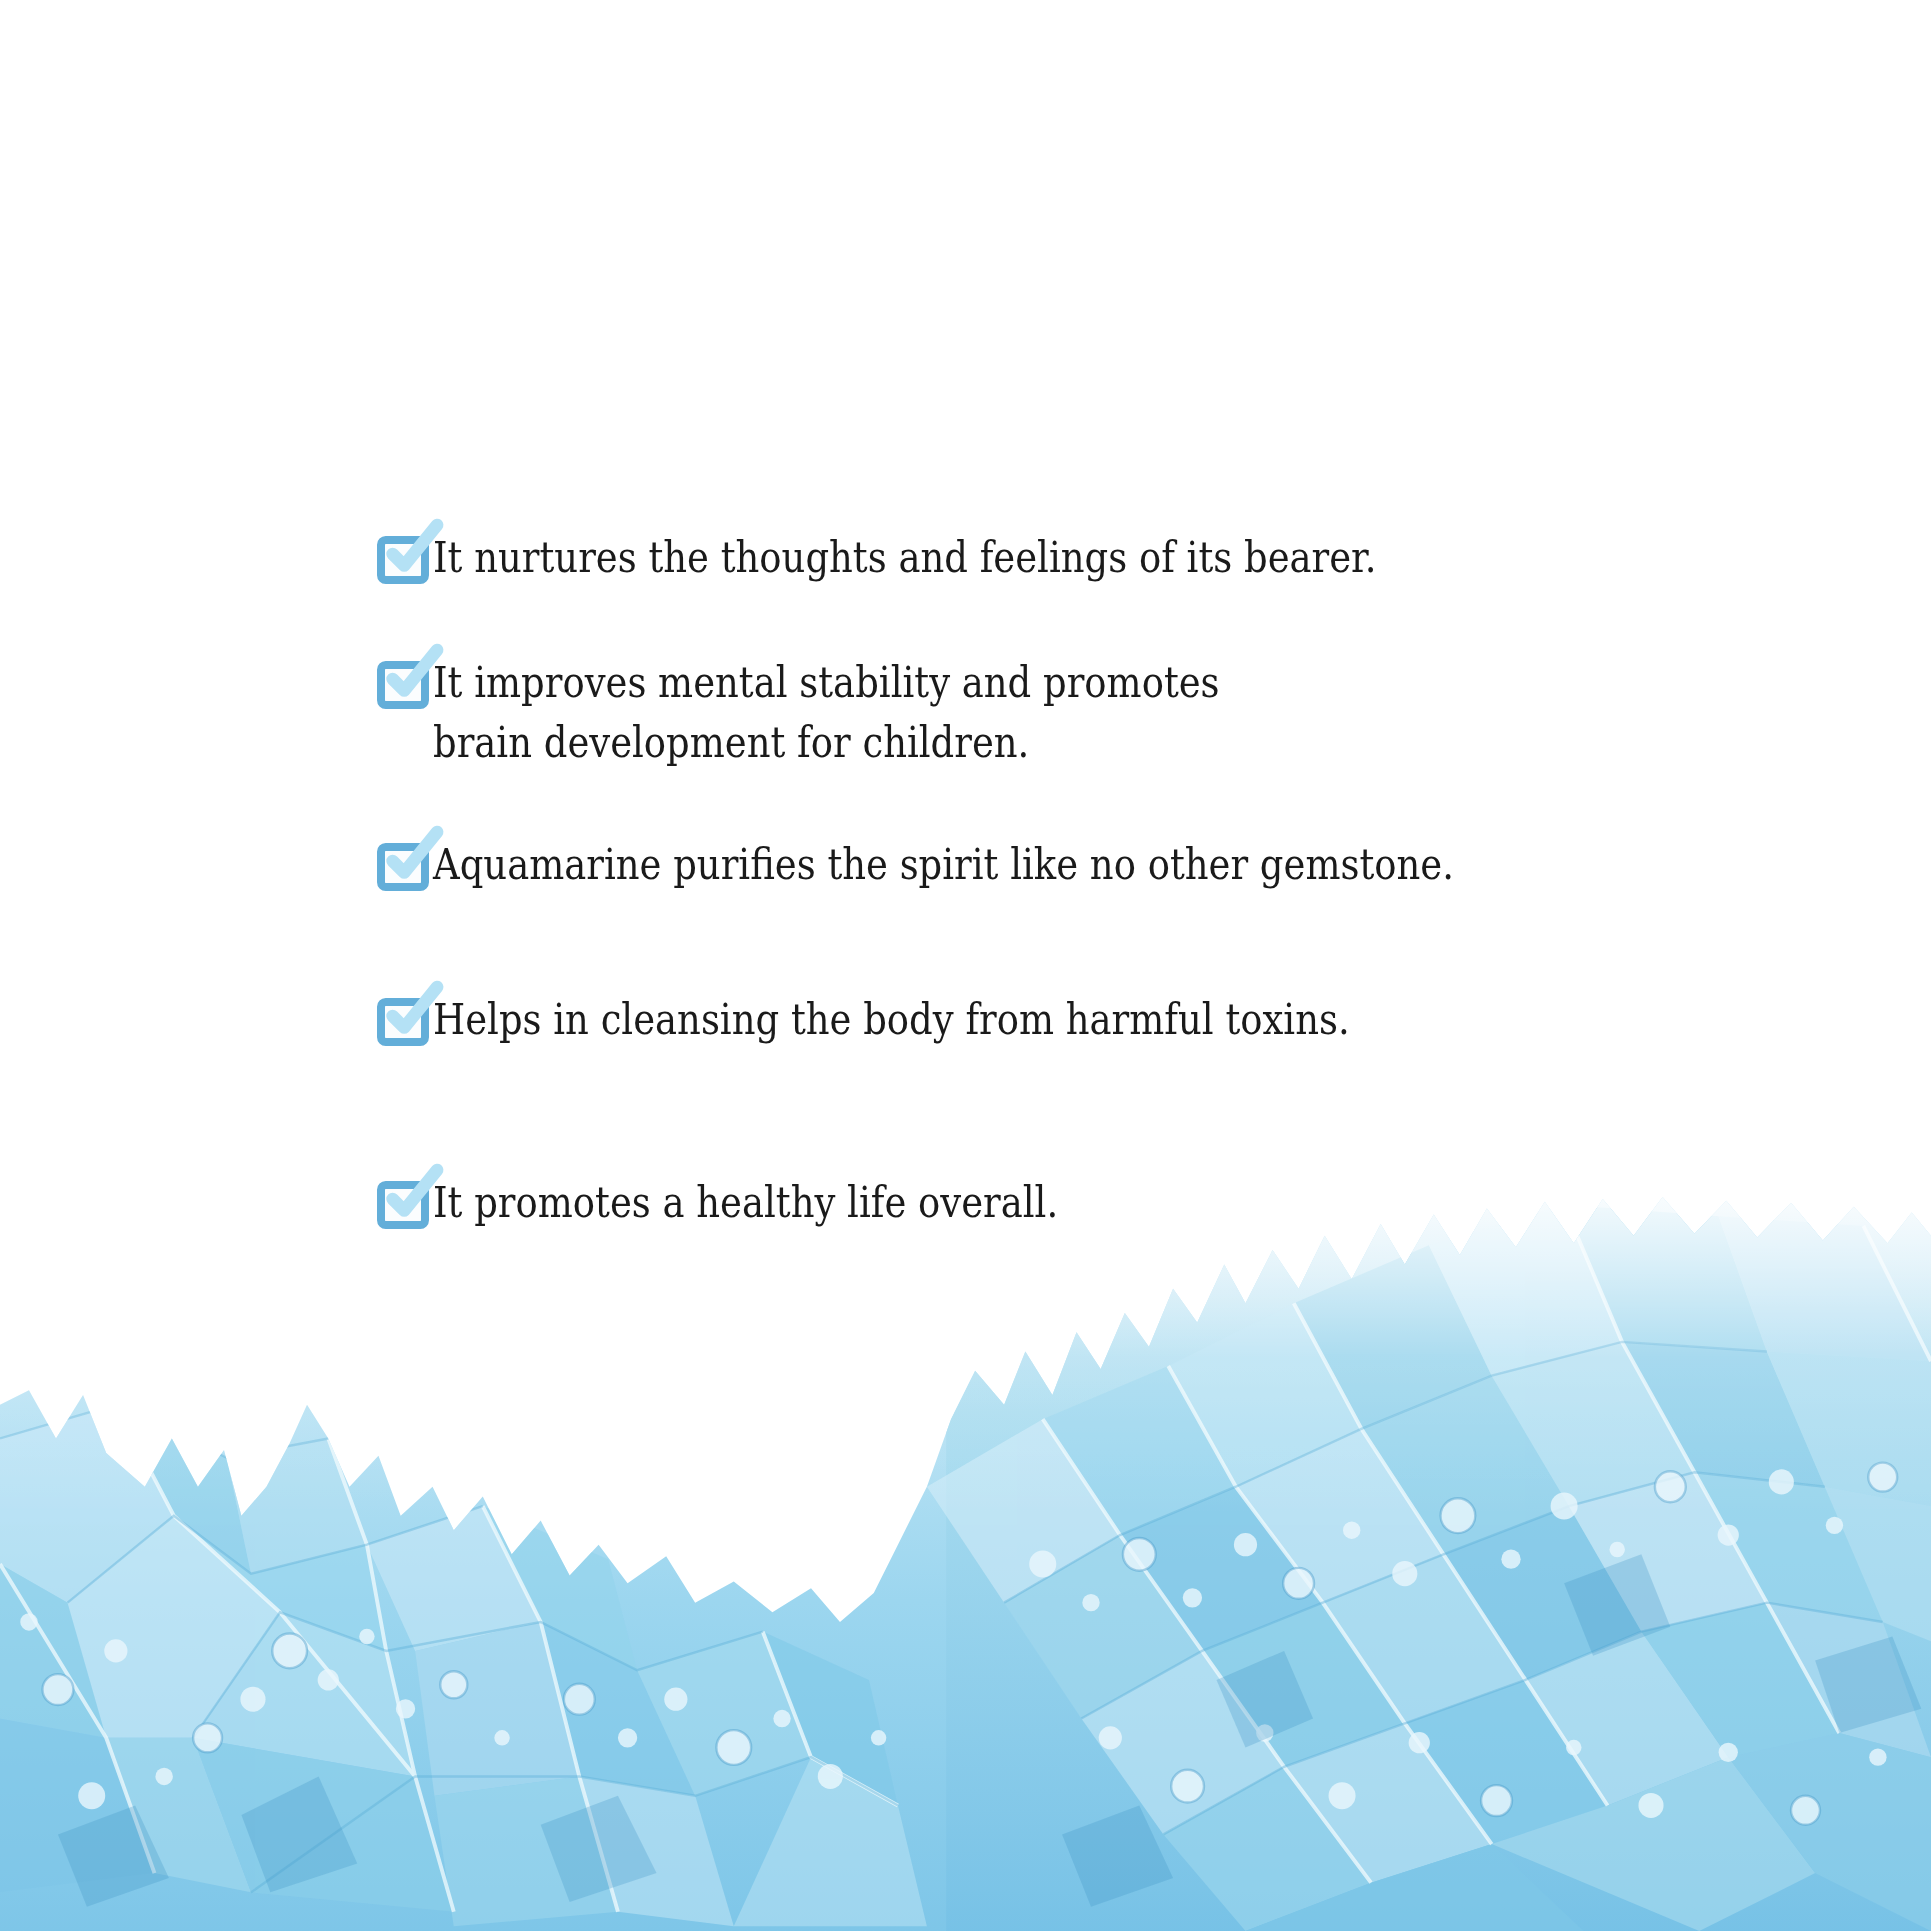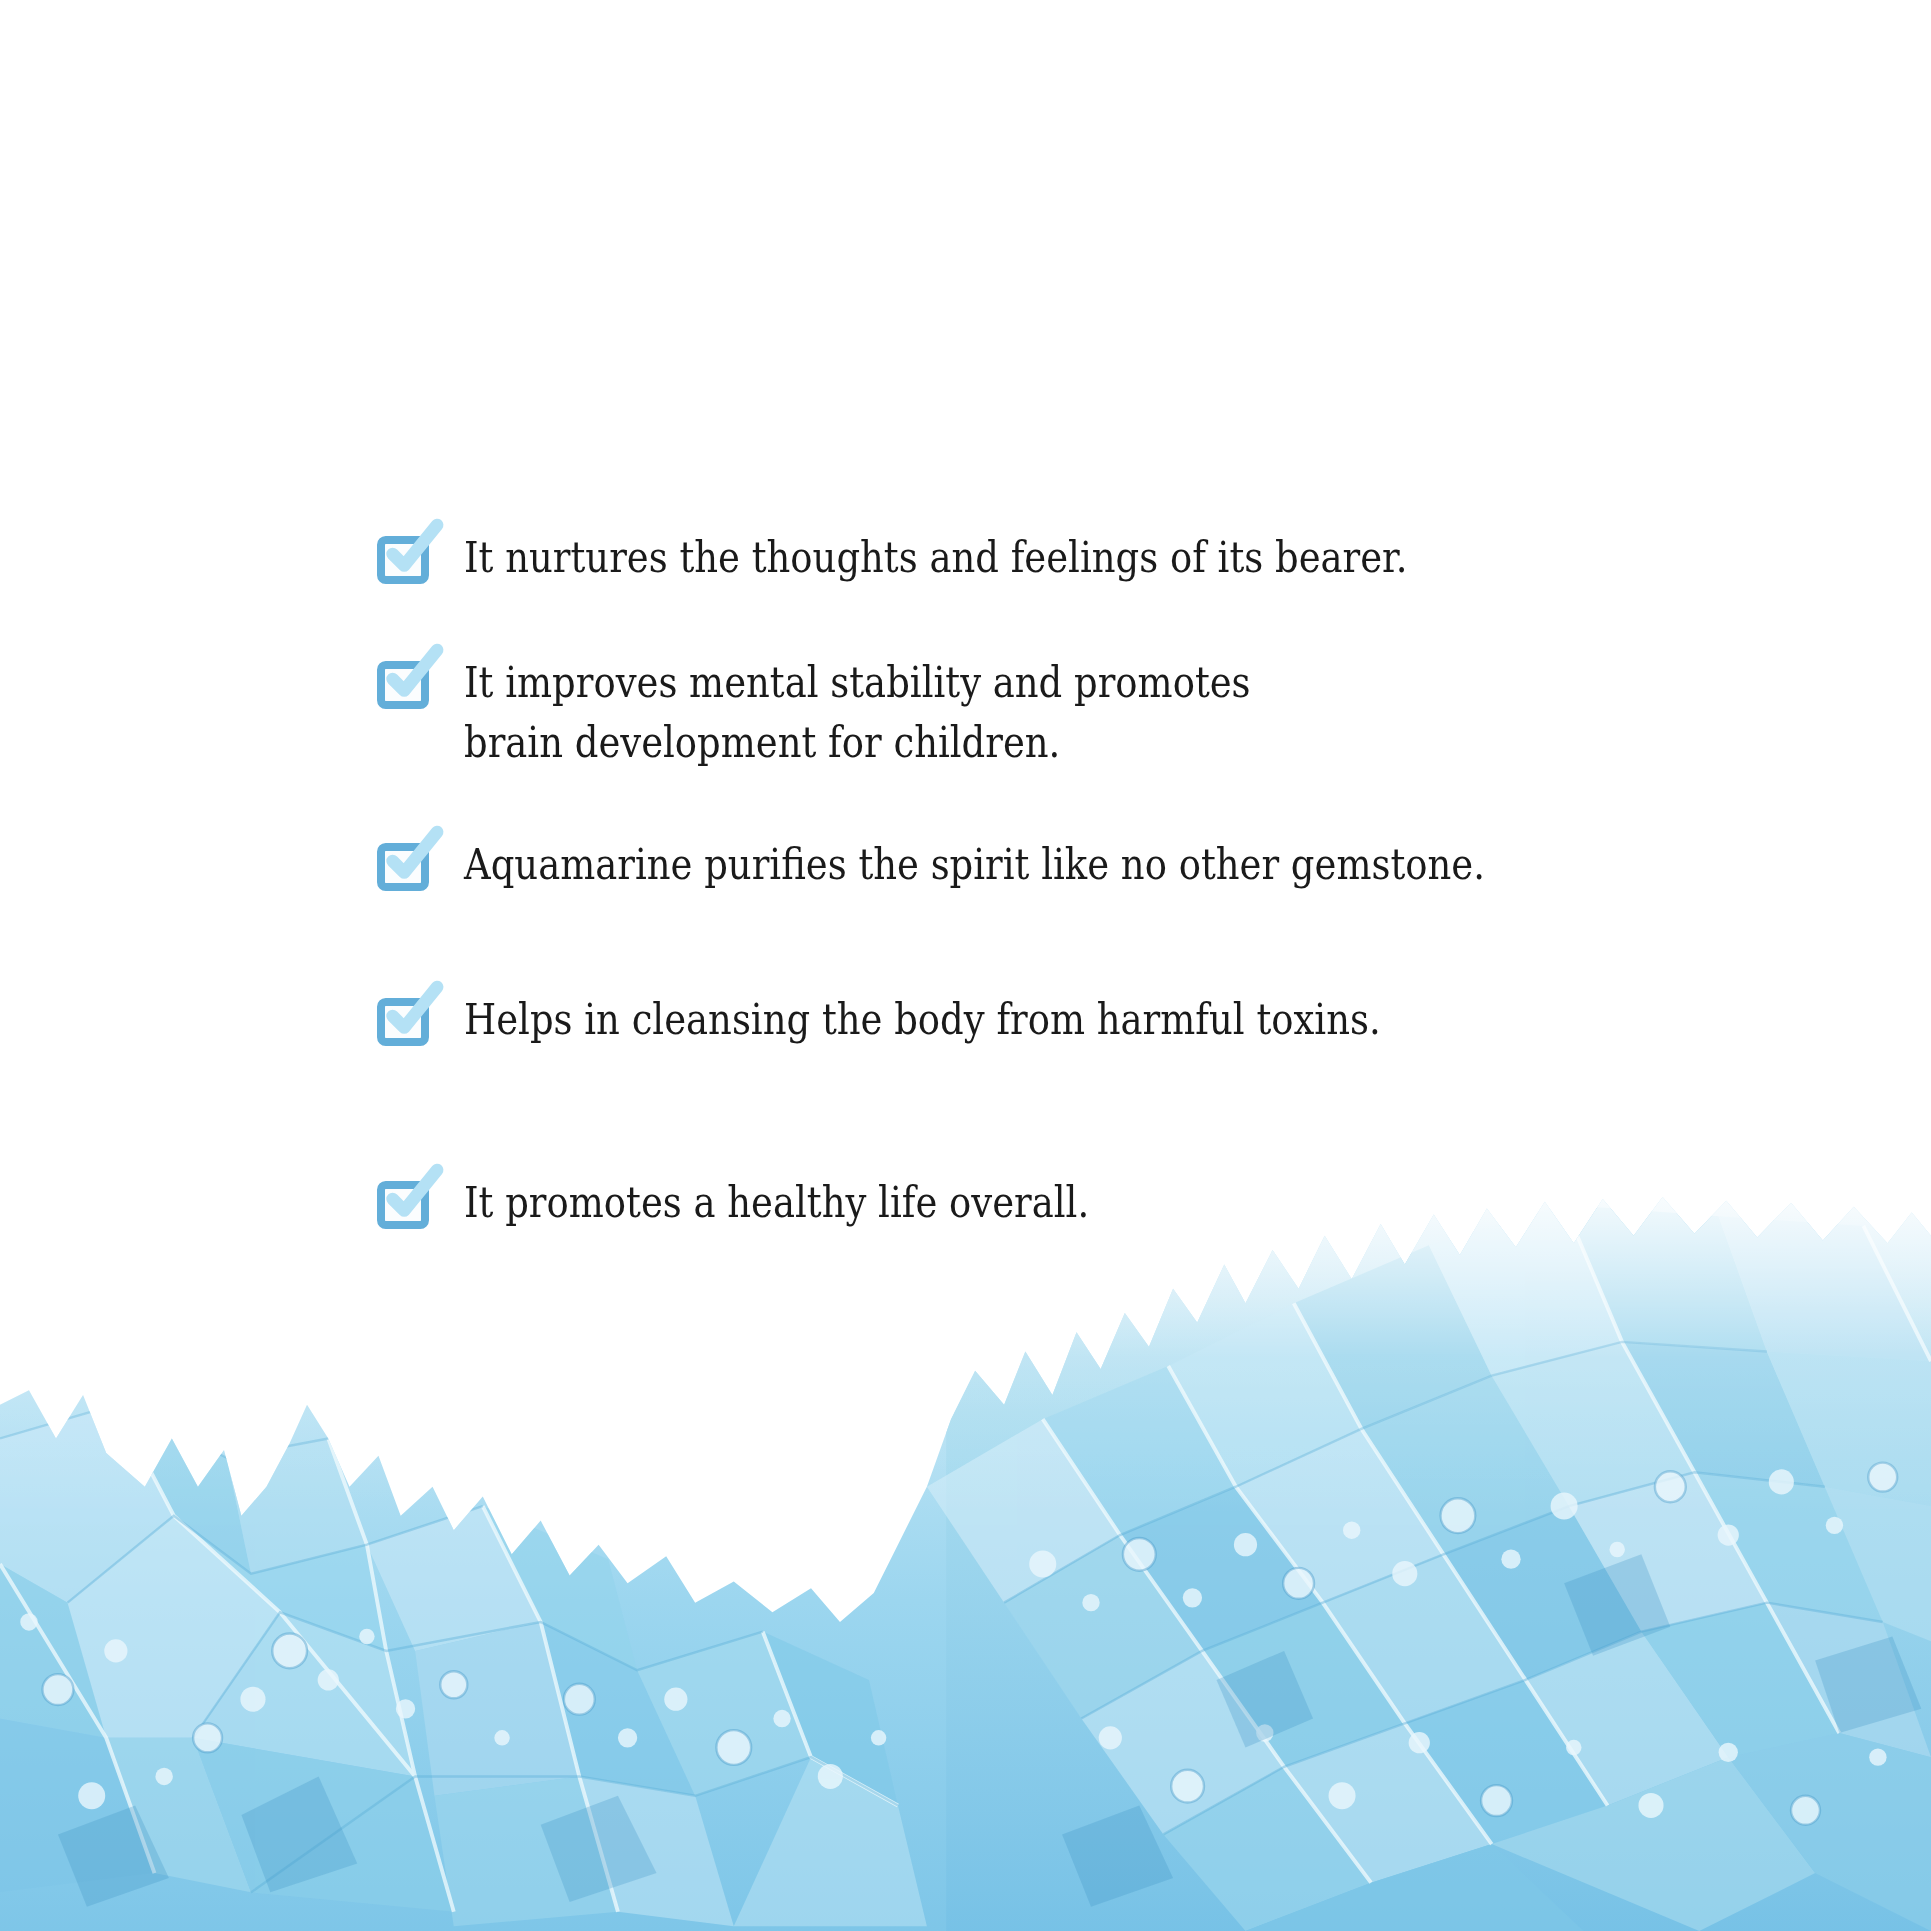--- a/index.html
+++ b/index.html
@@ -58,21 +58,20 @@
     position: absolute;
     top: 526px;
     left: 377px;
     width: 1429px;
     z-index: 5;
   }
 
   .check-item {
     display: flex;
     align-items: flex-start;
-    gap: 31px;
   }
 
   .check-item + .check-item { margin-top: 0; }
 
   .cb {
     position: relative;
     flex: 0 0 auto;
     width: 56px;
     height: 56px;
     margin-top: 5.8px;

